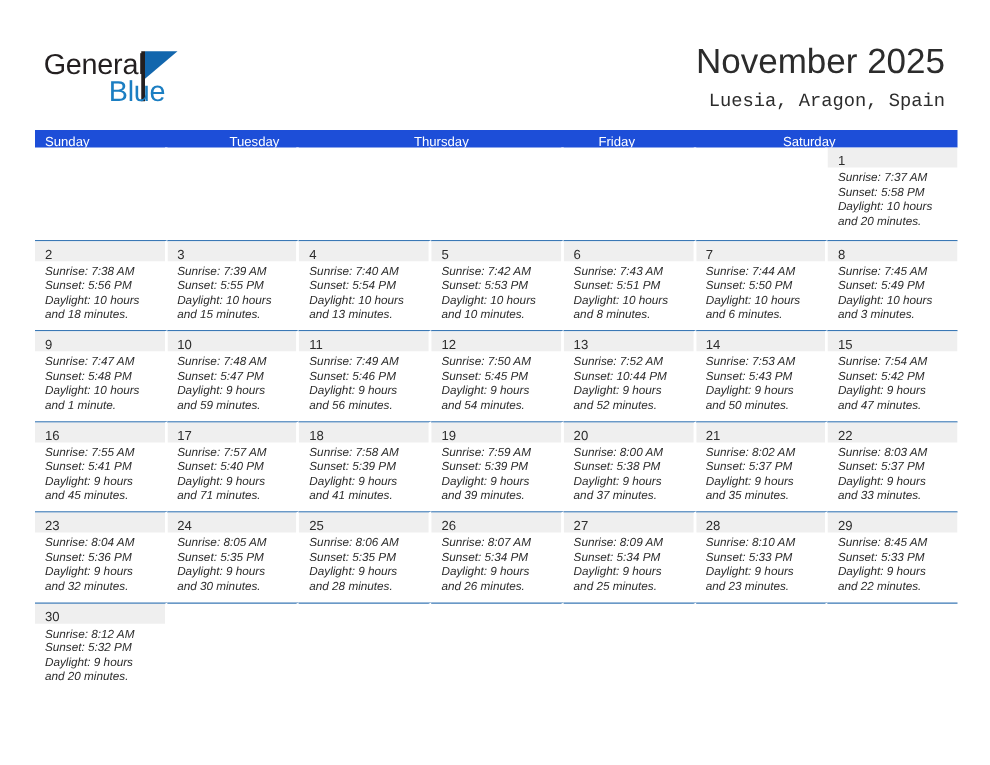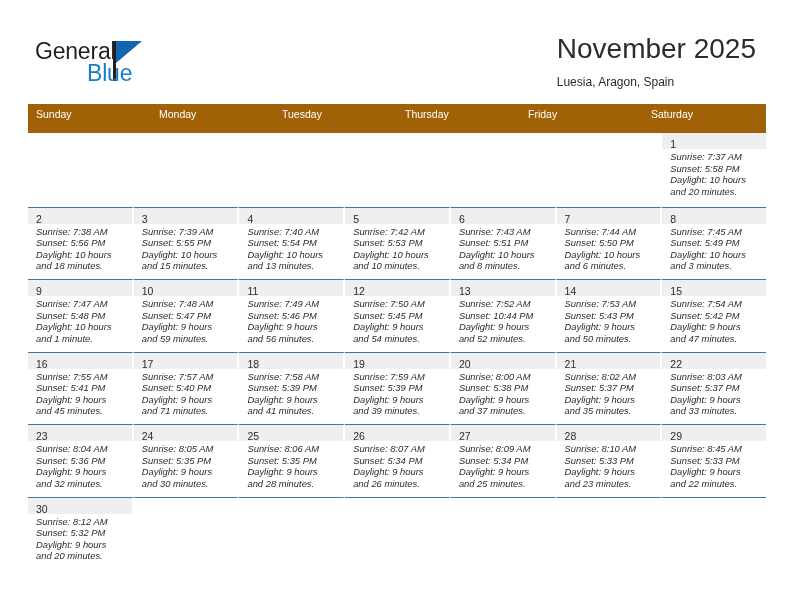--- a/index.html
+++ b/index.html
@@ -69,48 +69,50 @@
     top: 3px;
     width: 3px;
     height: 40px;
     background: #231f20;
   }
 
   .title-block {
     position: absolute;
     right: 36px;
     top: 32px;
+    text-align: right;
   }
   .cal-title {
     font-size: 28px;
     line-height: 34px;
     color: #2c2c2c;
     font-weight: normal;
     margin: 0;
   }
   .cal-subtitle {
-    font-size: 12px;
+    font-size: 15px;
     line-height: 20px;
     color: #2c2c2c;
     margin: 6px 0 0 0;
     font-weight: normal;
+    font-family: Liberation Mono, monospace;
   }
 
   
   .calendar {
     position: absolute;
     left: 28px;
     top: 104px;
     width: 738px;
   }
   .dow-row {
     display: flex;
     width: 738px;
-    height: 29px;
-    background: #a16207;
+    height: 14px;
+    background: #1d4ed8;
   }
   .dow-cell {
     flex: 1 1 0;
     color: #ffffff;
     font-size: 10.5px;
     line-height: 21px;
     padding-left: 8px;
     box-sizing: border-box;
     white-space: nowrap;
     overflow: hidden;
@@ -184,21 +186,20 @@
       <h1 class="cal-title">November 2025</h1>
       <p class="cal-subtitle">Luesia, Aragon, Spain</p>
     </div>
 
   </div>
 
   <div class="calendar">
 
     <div class="dow-row">
       <div class="dow-cell">Sunday</div>
-      <div class="dow-cell">Monday</div>
       <div class="dow-cell">Tuesday</div>
       <div class="dow-cell">Thursday</div>
       <div class="dow-cell">Friday</div>
       <div class="dow-cell">Saturday</div>
     </div>
 
     <div id="weeks-container">
         <div class="week-row first">
           <div class="day-cell empty">
             <div class="daynum-band"><span class="daynum"></span></div>

